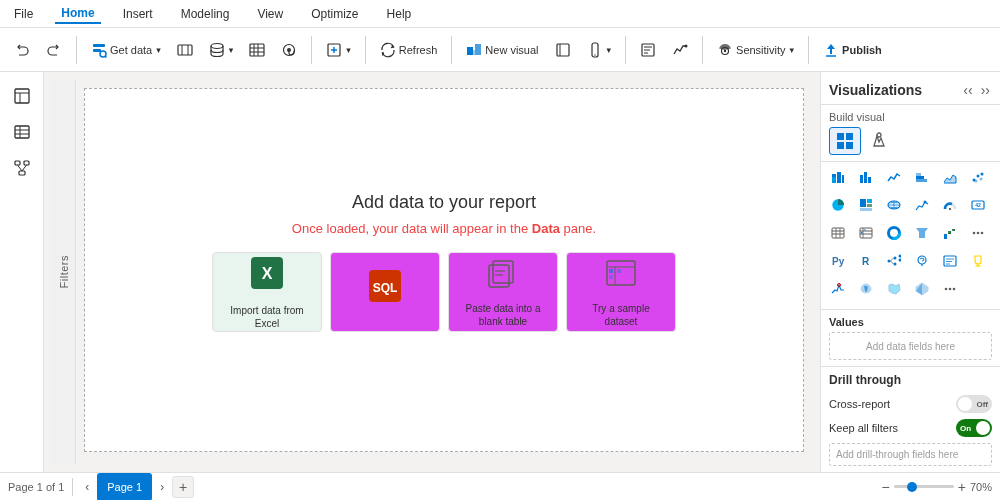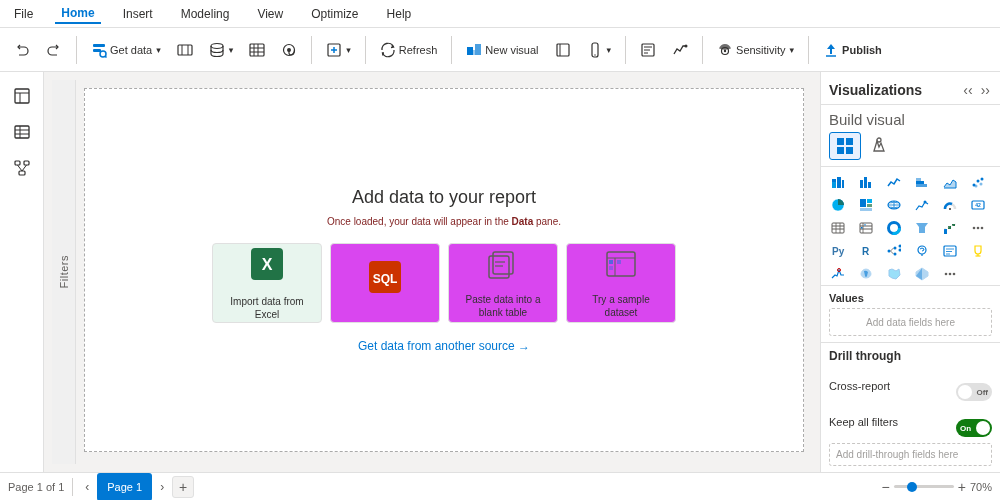--- a/index.html
+++ b/index.html
@@ -42,21 +42,21 @@
     
     .canvas-area {
       flex: 1; background: #f3f2f1; padding: 8px; overflow: auto; position: relative;
     }
     .canvas {
       background: #fff; width: calc(100% - 0px); height: calc(100% - 4px);
       border: 1px dashed #aaa; position: relative; display: flex; align-items: center; justify-content: center;
     }
     .canvas-content { text-align: center; }
     .canvas-title { font-size: 18px; font-weight: 400; color: #323130; margin-bottom: 8px; }
-    .canvas-subtitle { font-size: 10px; color: #7f1d1d; margin-bottom: 16px; }
+    .canvas-subtitle { font-size: 13px; color: #ef4444; margin-bottom: 16px; }
     .canvas-subtitle strong { font-weight: 700; }
 
     .data-source-cards { display: flex; gap: 8px; justify-content: center; margin-bottom: 16px; }
     .data-card {
       width: 110px; height: 80px; border: 1px solid #e0e0e0; border-radius: 4px;
       background: #d946ef; display: flex; flex-direction: column; align-items: center;
       justify-content: center; cursor: pointer; padding: 8px; text-align: center;
     }
     .data-card .card-icon { font-size: 28px; margin-bottom: 6px; }
     .data-card .card-label { font-size: 10px; color: #323130; line-height: 1.3; }
@@ -71,21 +71,21 @@
       display: flex; flex-direction: column;
     }
     .panel-header {
       display: flex; align-items: center; justify-content: space-between;
       padding: 8px 8px 4px; border-bottom: 1px solid #e0e0e0;
     }
     .panel-title { font-size: 14px; font-weight: 600; color: #323130; }
     .panel-nav { display: flex; gap: 4px; }
     .panel-nav-btn { background: none; border: none; cursor: pointer; color: #605e5c; font-size: 14px; padding: 2px; }
 
-    .build-visual-label { font-size: 15px; color: #605e5c; padding: 6px 8px 4px; }
+    .build-visual-label { font-size: 11px; color: #605e5c; padding: 6px 8px 4px; }
 
     .visual-type-tabs { display: flex; gap: 2px; padding: 0 8px 6px; border-bottom: 1px solid #e0e0e0; }
     .visual-tab { display: flex; align-items: center; justify-content: center; width: 32px; height: 28px; cursor: pointer; border: 1px solid transparent; border-radius: 3px; }
     .visual-tab.active { border-color: #0078d4; background: #e8f0fe; }
 
     .viz-grid {
       padding: 4px 6px; display: grid; grid-template-columns: repeat(6, 1fr); gap: 1px;
       flex: 1; overflow-y: auto; border-bottom: 1px solid #e0e0e0;
     }
     .viz-icon {
@@ -105,21 +105,21 @@
     
     .drill-section { padding: 6px 8px; }
     .drill-title { font-size: 12px; font-weight: 600; color: #323130; margin-bottom: 8px; }
     .drill-row { display: flex; align-items: center; justify-content: space-between; margin-bottom: 6px; }
     .drill-row-label { font-size: 11px; color: #323130; }
 
     
     .toggle { display: flex; align-items: center; gap: 4px; }
     .toggle-switch {
       width: 36px; height: 18px; border-radius: 9px; display: flex; align-items: center;
-      padding: 2px; cursor: pointer; transition: background 0.2s; position: relative; margin-top: 12px;
+      padding: 2px; cursor: pointer; transition: background 0.2s; position: relative;
     }
     .toggle-switch.off { background: #e0e0e0; }
     .toggle-switch.on { background: #107c10; }
     .toggle-knob {
       width: 14px; height: 14px; border-radius: 50%; background: #fff; transition: transform 0.2s;
       position: absolute;
     }
     .toggle-switch.off .toggle-knob { left: 2px; }
     .toggle-switch.on .toggle-knob { right: 2px; left: auto; }
     .toggle-label { font-size: 9px; font-weight: 700; }
@@ -398,21 +398,20 @@
                   <line x1="2" y1="10" x2="30" y2="10" stroke="#605e5c" stroke-width="1"></line>
                   <line x1="10" y1="10" x2="10" y2="28" stroke="#605e5c" stroke-width="1"></line>
                   <rect x="4" y="12" width="4" height="4" fill="#0078d4" opacity="0.6"></rect>
                   <rect x="12" y="12" width="4" height="4" fill="#0078d4" opacity="0.4"></rect>
                   <rect x="4" y="18" width="4" height="4" fill="#0078d4" opacity="0.3"></rect>
                 </svg>
               </div>
               <div class="card-label">Try a sample dataset</div>
             </div>
           </div>
-          <div class="get-data-link">Get data from another source →</div>
         </div>
       </div>
     </div>
   </div>
 
   <div class="right-panel">
     <div class="panel-header">
       <span class="panel-title">Visualizations</span>
       <div class="panel-nav">
         <button class="panel-nav-btn">‹‹</button>

